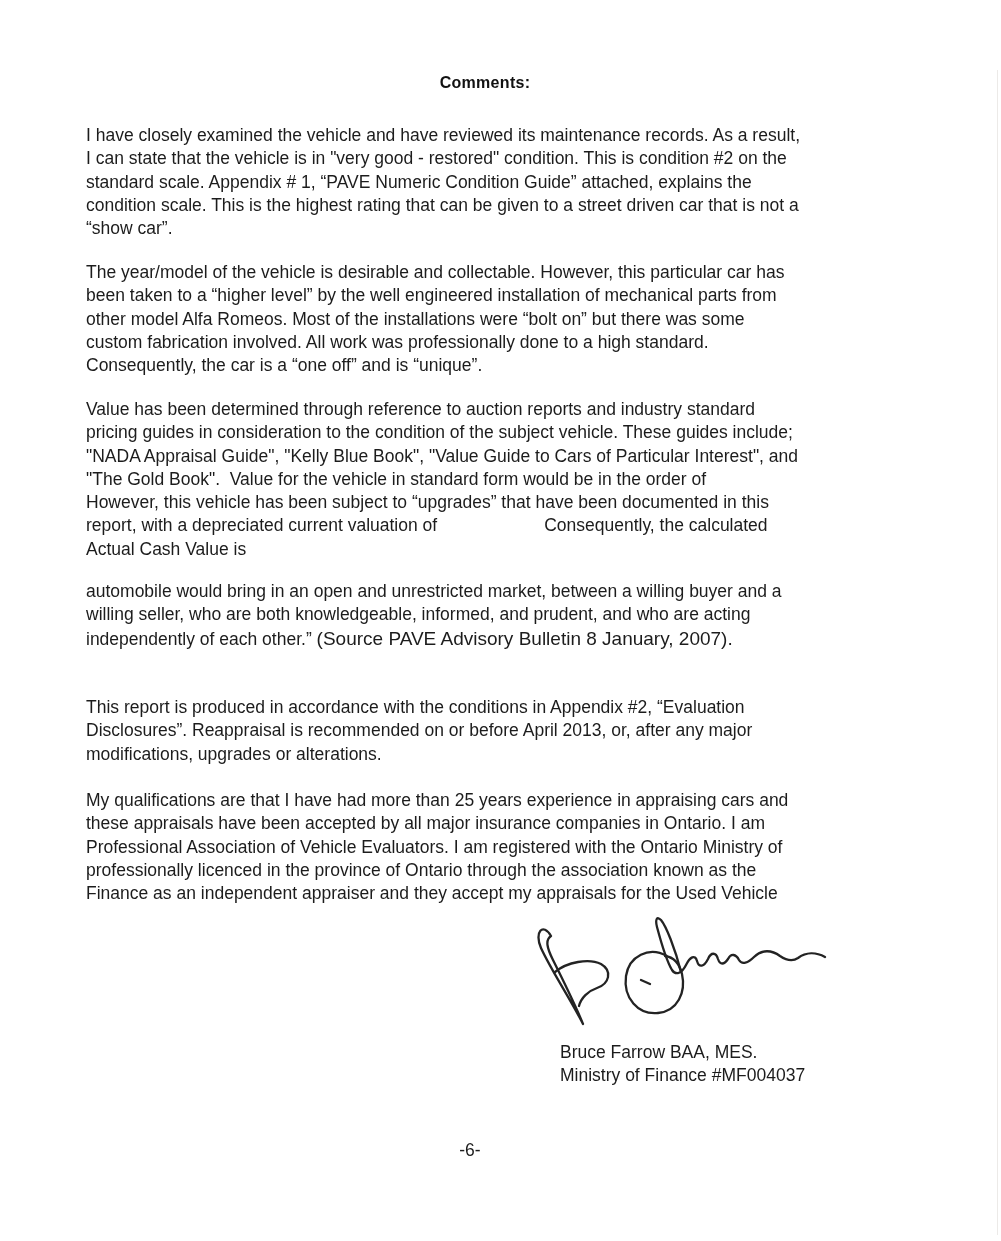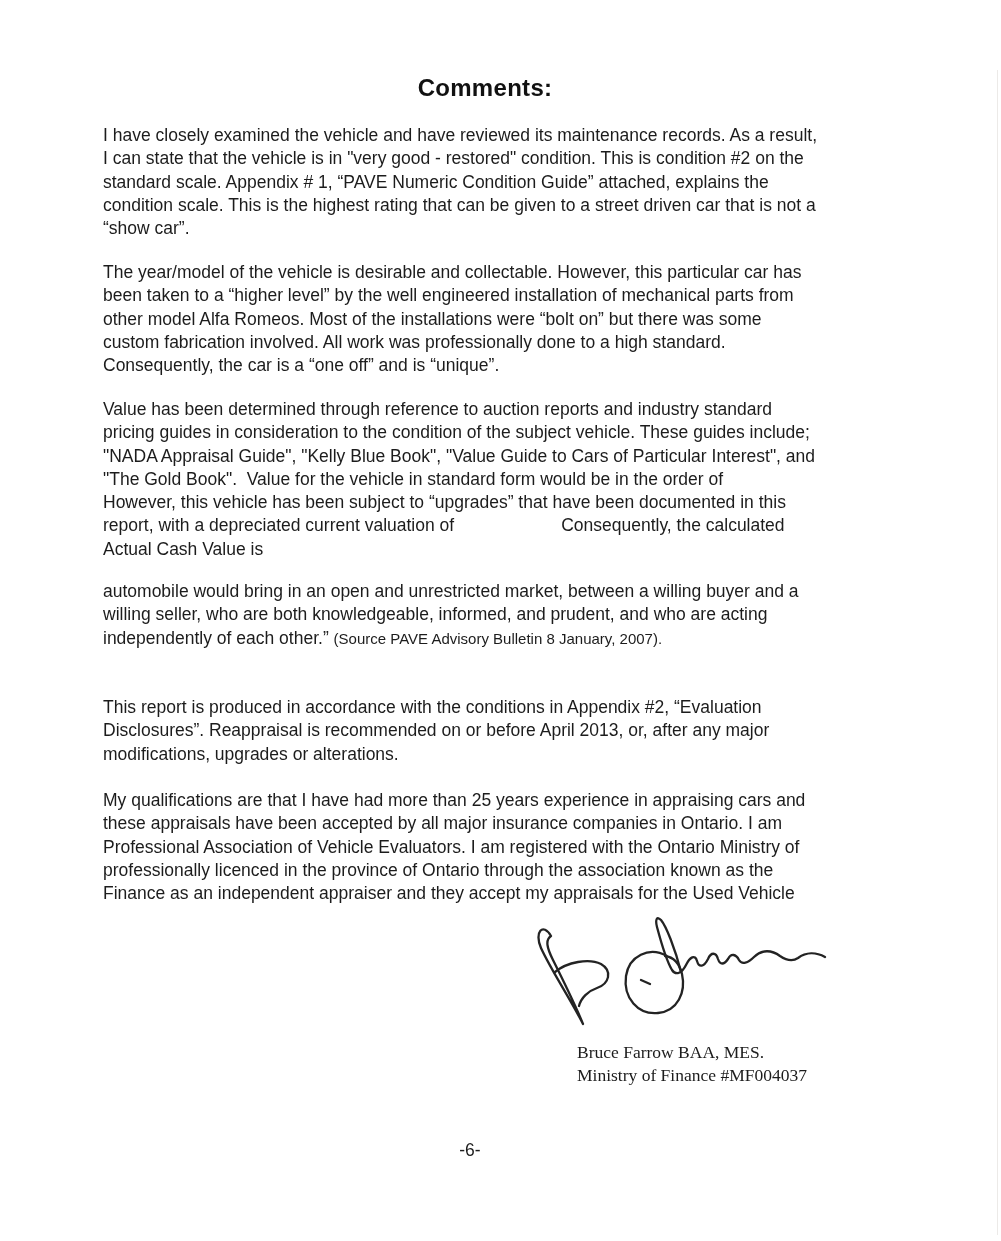--- a/index.html
+++ b/index.html
@@ -7,40 +7,40 @@
     position:relative;
     width:1001px;height:1241px;
     background:#ffffff;
     font-family:"Liberation Sans", sans-serif;
     color:#1c1c1c;
     overflow:hidden;
   }
   .doc-title{
     position:absolute;top:74px;left:0;width:970px;
     margin:0;text-align:center;
-    font-size:24px;font-weight:700;letter-spacing:.3px;
+    font-size:16px;font-weight:700;letter-spacing:.3px;
     color:#111;
   }
   .para{
     position:absolute;left:86px;
     font-size:17.5px;line-height:23.3px;
     color:#1c1c1c;
   }
-  .line{white-space:pre;margin-left:17px;}
+  .line{white-space:pre;}
   .p1{top:124px}
   .p2{top:261px}
   .p3{top:398px}
   .p4{top:580px}
   .p5{top:696px}
   .p6{top:789px}
-  .source-note{font-size:15px;}
+  .source-note{font-size:19px;}
   .signature-svg{position:absolute;left:533px;top:916px;}
   .sig-block{
     position:absolute;left:560px;top:1041px;
-    font-size:17.5px;line-height:23.4px;color:#1c1c1c;font-family:Liberation Serif, serif;
+    font-size:17.5px;line-height:23.4px;color:#1c1c1c;
   }
   .page-number{
     position:absolute;top:1140px;left:0;width:940px;
     text-align:center;font-size:17.5px;color:#1c1c1c;
   }
   .scan-edge{
     position:absolute;top:70px;right:3px;width:1px;height:1165px;
     background:#eceae8;
   }
 </style>

